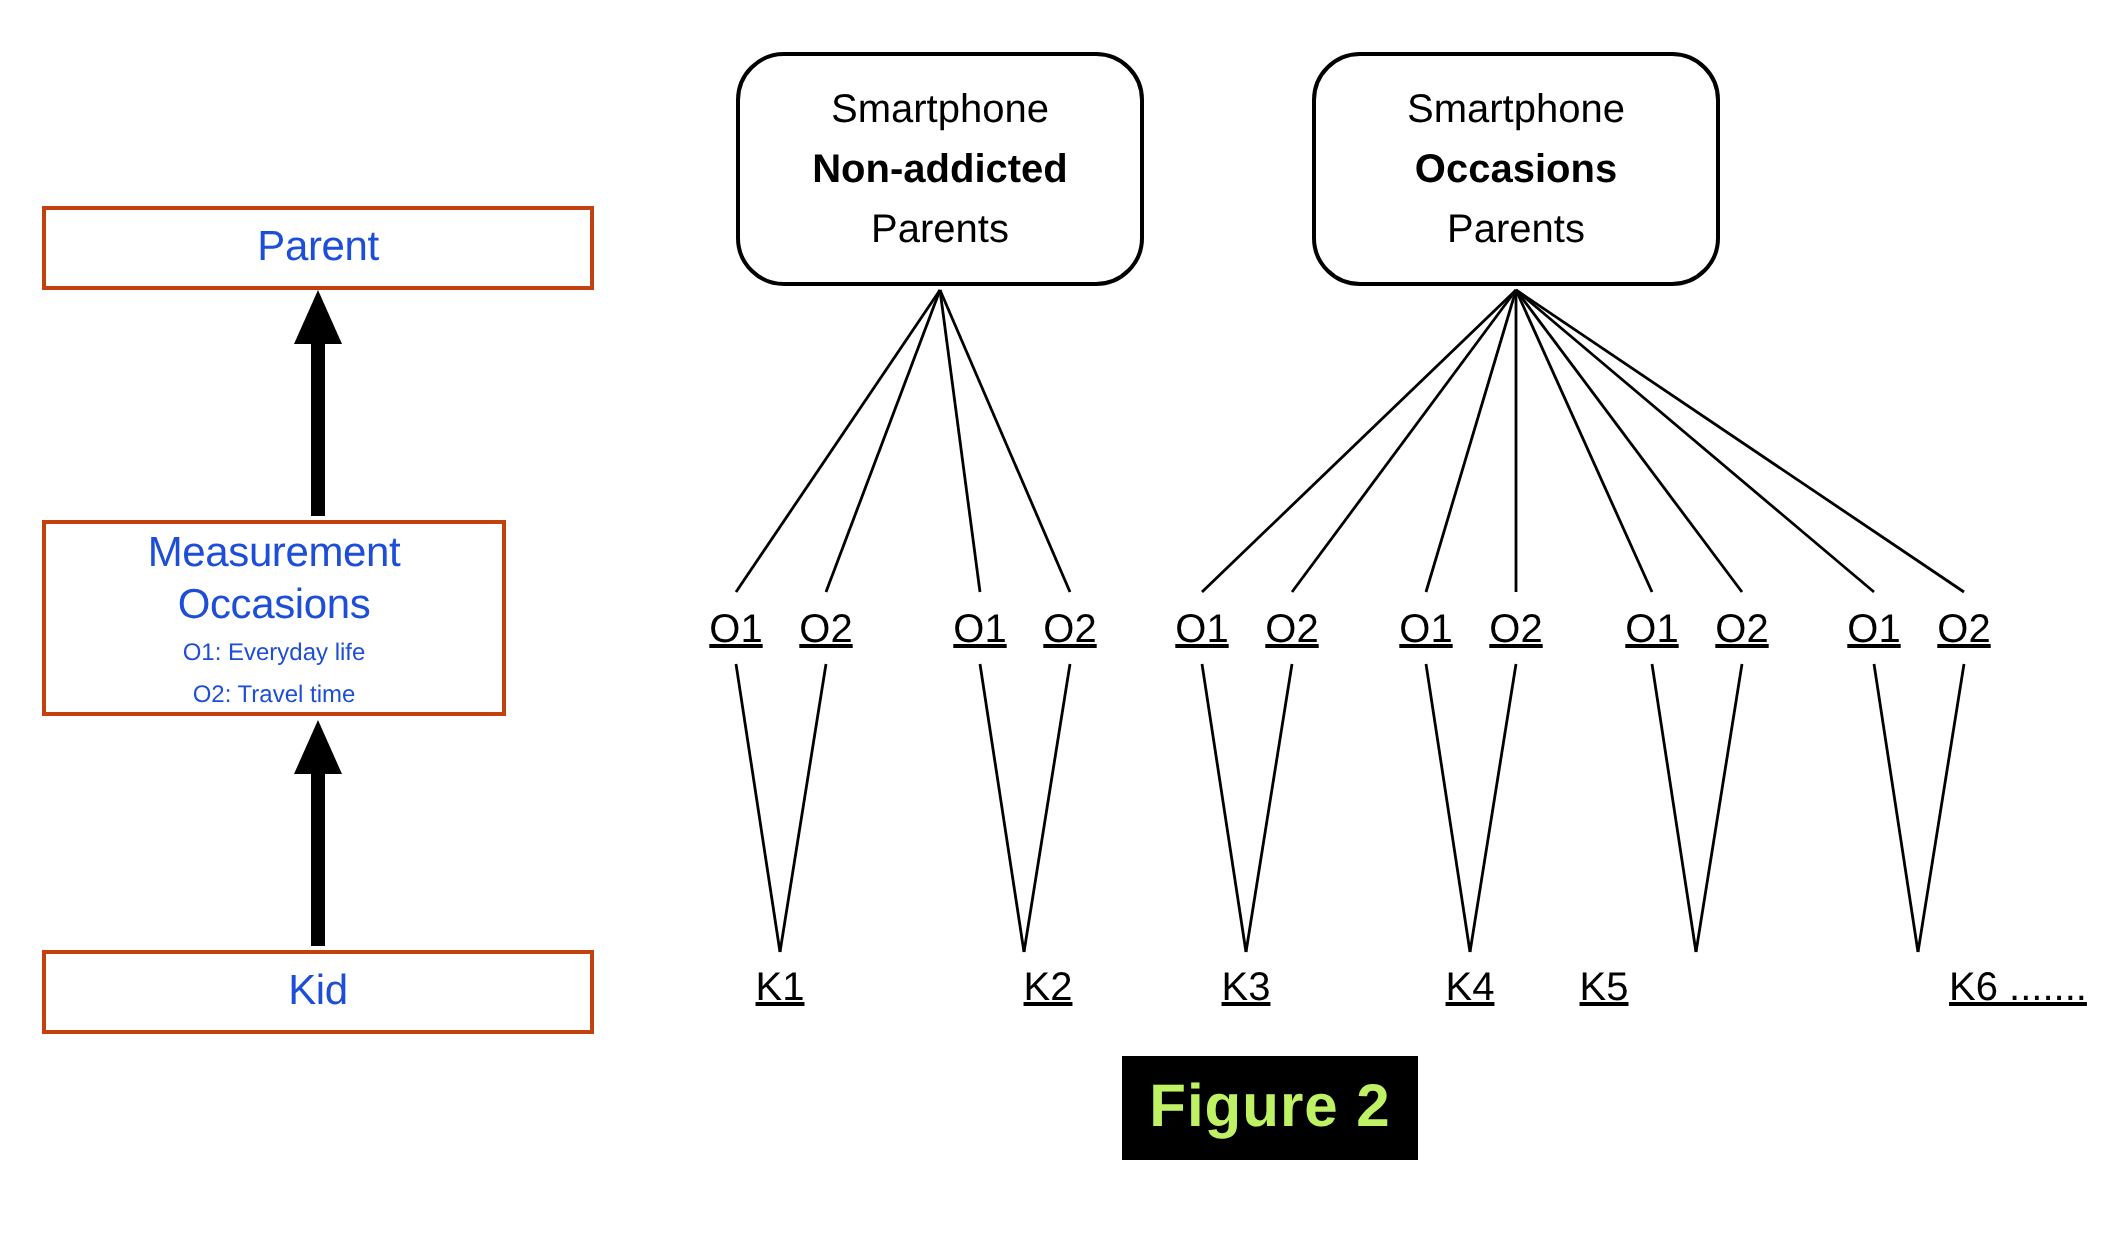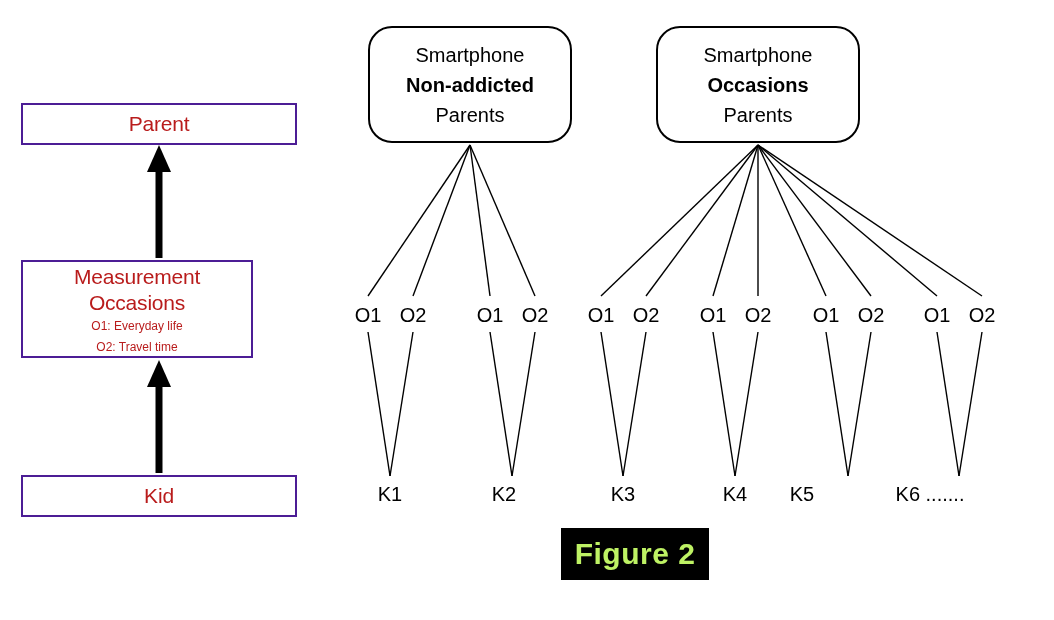--- a/index.html
+++ b/index.html
@@ -23,28 +23,28 @@
     top: 0;
     width: 1054px;
     height: 620px;
     pointer-events: none;
   }
 
   
   .legend-box {
     position: absolute;
     box-sizing: border-box;
-    border: 2px solid #4c1d95;
+    border: 2px solid #c2410c;
     background: #ffffff;
     display: flex;
     flex-direction: column;
     align-items: center;
     justify-content: center;
     text-align: center;
-    color: #b91c1c;
+    color: #1d4ed8;
   }
   #box-parent {
     left: 21px;  top: 103px;  width: 276px; height: 42px;
   }
   #box-measure {
     left: 21px;  top: 260px;  width: 232px; height: 98px;
     padding-top: 4px;
   }
   #box-kid {
     left: 21px;  top: 475px;  width: 276px; height: 42px;
@@ -85,20 +85,21 @@
 
   
   .node-label {
     position: absolute;
     color: #000000;
     font-size: 20px;
     line-height: 24px;
     white-space: nowrap;
     transform: translateX(-50%);
     text-align: center;
+    text-decoration: underline;
   }
   .o-label { top: 303px; }
   .k-label { top: 482px; }
 
   
   #figure-caption {
     position: absolute;
     left: 561px;
     top: 528px;
     width: 148px;
@@ -201,21 +202,21 @@
   <div class="node-label o-label" style="left:601px">O1</div>
   <div class="node-label o-label" style="left:646px">O2</div>
   <div class="node-label o-label" style="left:713px">O1</div>
   <div class="node-label o-label" style="left:758px">O2</div>
   <div class="node-label o-label" style="left:826px">O1</div>
   <div class="node-label o-label" style="left:871px">O2</div>
   <div class="node-label o-label" style="left:937px">O1</div>
   <div class="node-label o-label" style="left:982px">O2</div>
 
   <div class="node-label k-label" style="left:390px">K1</div>
-  <div class="node-label k-label" style="left:504px">K2</div>
+  <div class="node-label k-label" style="left:524px">K2</div>
   <div class="node-label k-label" style="left:623px">K3</div>
   <div class="node-label k-label" style="left:735px">K4</div>
   <div class="node-label k-label" style="left:802px">K5</div>
-  <div class="node-label k-label" style="left:930px">K6 .......</div>
+  <div class="node-label k-label" style="left:1009px">K6 .......</div>
 
   <div id="figure-caption">Figure 2</div>
 
 </div>
 
 </body></html>

